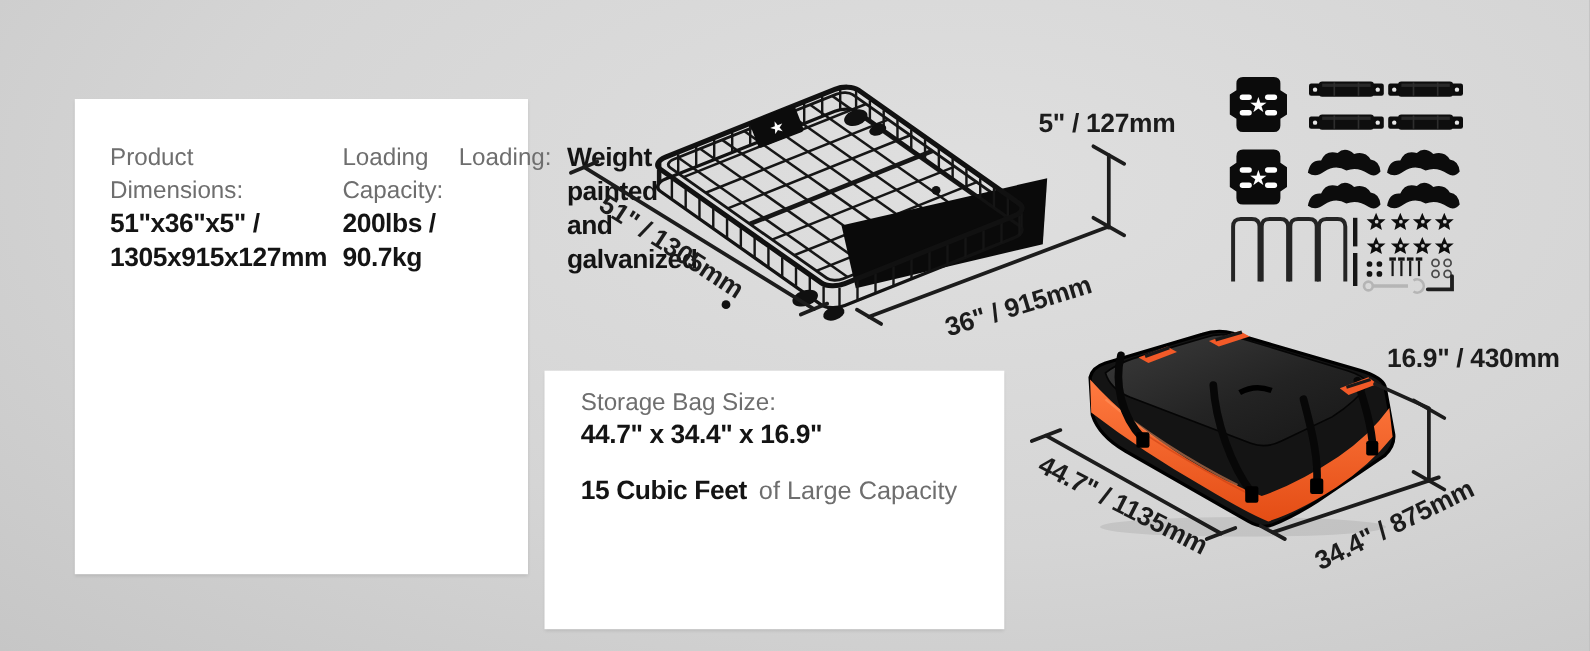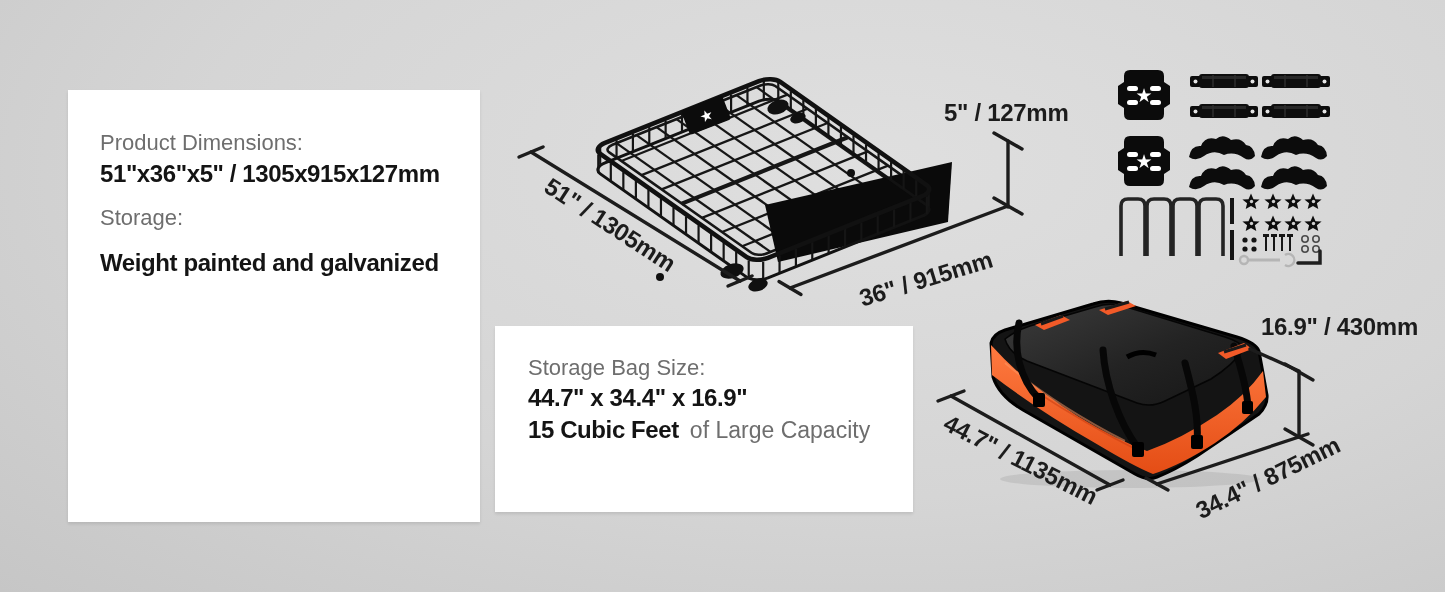--- a/index.html
+++ b/index.html
@@ -2,27 +2,27 @@
 <html><head>
 <meta charset="utf-8">
 <style>
   html,body{margin:0;padding:0;background:#bfbfbf;}
   .canvas{
     position:relative;width:1445px;height:592px;overflow:hidden;
     background:radial-gradient(ellipse at 60% 28%, #dfdfdf 0%, #d5d5d5 55%, #c6c6c6 100%);
     font-family:"Liberation Sans", sans-serif;
   }
   .card{position:absolute;background:#ffffff;box-shadow:0 2px 3px rgba(0,0,0,0.10);box-sizing:border-box;}
-  .spec-card{left:68px;top:90px;width:412px;height:432px;padding:38px 26px 0 32px;display:flex;flex-direction:column;gap:14px;}
+  .spec-card{left:68px;top:90px;width:412px;height:432px;padding:38px 26px 0 32px;display:flex;flex-direction:row;gap:14px;}
   .spec-label{font-size:22px;color:#6e6e6e;line-height:30px;}
   .spec-value{font-size:24px;font-weight:700;color:#141414;line-height:31px;letter-spacing:-0.4px;}
-  .bag-card{left:495px;top:326px;width:418px;height:186px;padding:27px 18px 0 33px;}
+  .bag-card{left:495px;top:337px;width:418px;height:235px;padding:14px 18px 0 33px;}
   .bag-card .spec-label{line-height:30px;}
   .bag-card .spec-value{line-height:30px;}
-  .capacity-line{margin-top:2px;font-size:24px;line-height:30px;white-space:nowrap;}
+  .capacity-line{margin-top:20px;font-size:24px;line-height:30px;white-space:nowrap;}
   .cap-b{font-weight:700;color:#141414;letter-spacing:-0.4px;}
   .cap-g{font-size:23px;color:#6e6e6e;margin-left:11px;}
   .dim-label{
     position:absolute;font-weight:700;font-size:24px;color:#1c1c1c;
     letter-spacing:-0.3px;white-space:nowrap;text-align:center;
   }
   #dim-basket-length{left:515px;top:211px;width:190px;transform:rotate(33deg);}
   #dim-basket-width{left:821px;top:265px;width:210px;transform:rotate(-17deg);}
   #dim-basket-height{left:944px;top:99px;text-align:left;}
   #dim-bag-length{left:913px;top:446px;width:215px;transform:rotate(27deg);}
@@ -34,21 +34,25 @@
 <body>
 
 <div class="canvas">
 
   <div class="card spec-card">
     <div class="spec-group">
       <div class="spec-label">Product Dimensions:</div>
       <div class="spec-value">51"x36"x5" / 1305x915x127mm</div>
     </div>
     <div class="spec-group">
-      <div class="spec-label">Storage:</div>
+      <div class="spec-label">Loading Capacity:</div>
+      <div class="spec-value">200lbs / 90.7kg</div>
+    </div>
+    <div class="spec-group">
+      <div class="spec-label">Loading:</div>
     </div>
     <div class="spec-group">
       <div class="spec-value">Weight painted and galvanized</div>
     </div>
     <div class="spec-group">
     </div>
   </div>
 
   <div class="card bag-card">
     <div class="spec-label">Storage Bag Size:</div>

